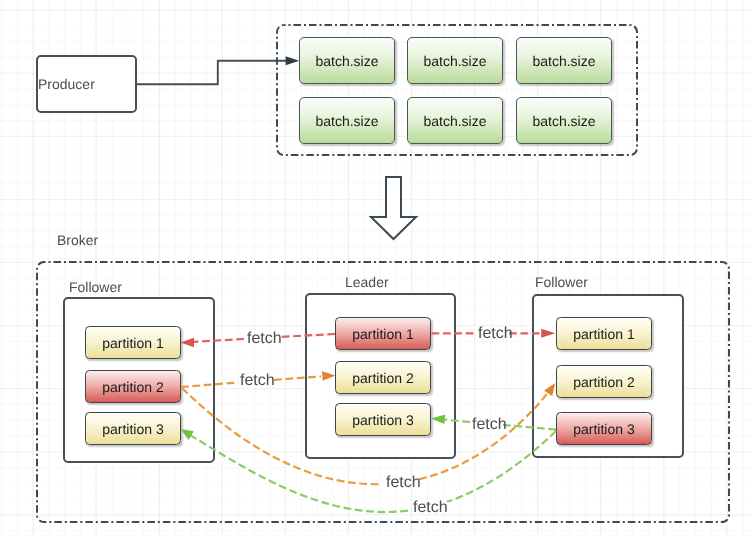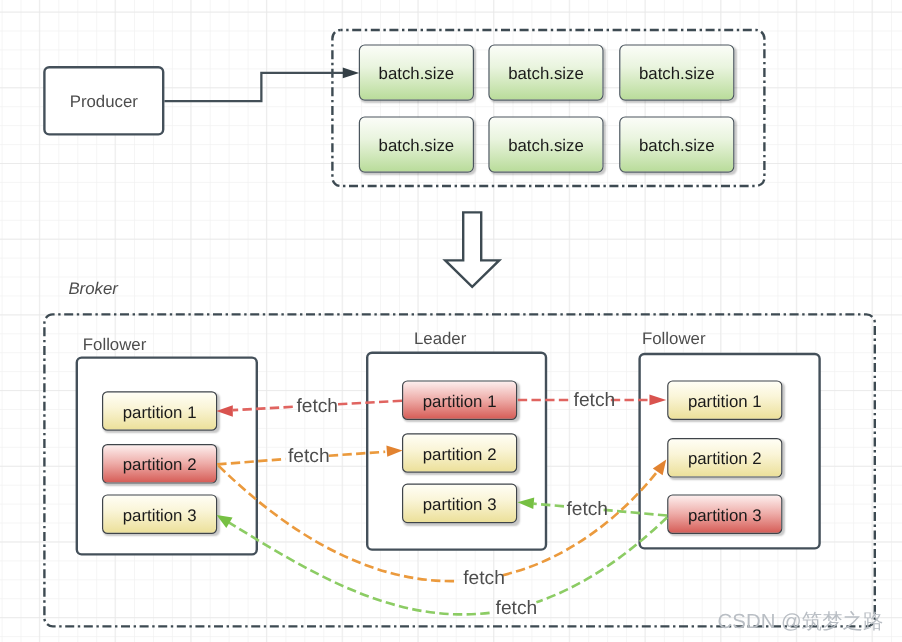--- a/index.html
+++ b/index.html
@@ -5,28 +5,28 @@
 html,body{margin:0;padding:0;}
 body{width:752px;height:535px;overflow:hidden;background:#fff;
   font-family:"Liberation Sans",sans-serif;
   -webkit-font-smoothing:antialiased;text-rendering:geometricPrecision;}
 #stage{position:relative;width:752px;height:535px;overflow:hidden;background:#fff;}
 .lbl,.gbox,.pbox,.node-text,.watermark,.flabel{transform:translateZ(0);}
 #grid{position:absolute;left:0;top:0;width:752px;height:535px;}
 .lbl{position:absolute;color:#4d4d4d;font-size:14px;white-space:nowrap;}
 .box{position:absolute;box-sizing:border-box;}
 .rb{border:2px solid #44505a;border-radius:5px;background:#fff;}
-.ctr{display:flex;align-items:center;justify-content:center;}
+.ctr{display:flex;align-items:center;justify-content:flex-start;}
 svg{position:absolute;left:0;top:0;overflow:visible;}
 
 #producer{left:36px;top:55px;width:101px;height:58px;}
 .node-text{font-size:14px;color:#4d4d4d;}
 
 #ra-label{left:280px;top:8px;}
-#broker-label{left:57px;top:232px;font-style:italic;}
+#broker-label{left:57px;top:232px;}
 
 .gbox{position:absolute;box-sizing:border-box;width:96px;height:47px;
   border:1.7px solid #4a555d;border-radius:5px;
   background:linear-gradient(to bottom,#fbfdf8 0%,#e9f4de 40%,#b9dc9a 100%);
   display:flex;align-items:center;justify-content:center;
   font-size:14px;color:#1a1a1a;
   box-shadow:1.5px 1.5px 1.6px rgba(0,0,0,0.22);}
 #b0{left:299px;top:37px;} #b1{left:407px;top:37px;} #b2{left:516px;top:37px;}
 #b3{left:299px;top:97px;} #b4{left:407px;top:97px;} #b5{left:516px;top:97px;}
 
@@ -177,14 +177,13 @@
     <path d="M 386 177 L 386 217 L 371 217 L 393.5 239 L 416 217 L 401 217 L 401 177 Z" fill="#ffffff" stroke="#3d4a52" stroke-width="2" stroke-linejoin="miter"></path>
   </svg>
 
   <div class="flabel" id="f0">fetch</div>
   <div class="flabel" id="f1">fetch</div>
   <div class="flabel" id="f2">fetch</div>
   <div class="flabel" id="f3">fetch</div>
   <div class="flabel" id="f4">fetch</div>
   <div class="flabel" id="f5">fetch</div>
 
-  <div class="watermark">CSDN @筑梦之路</div>
 </div>
 
 </body></html>

